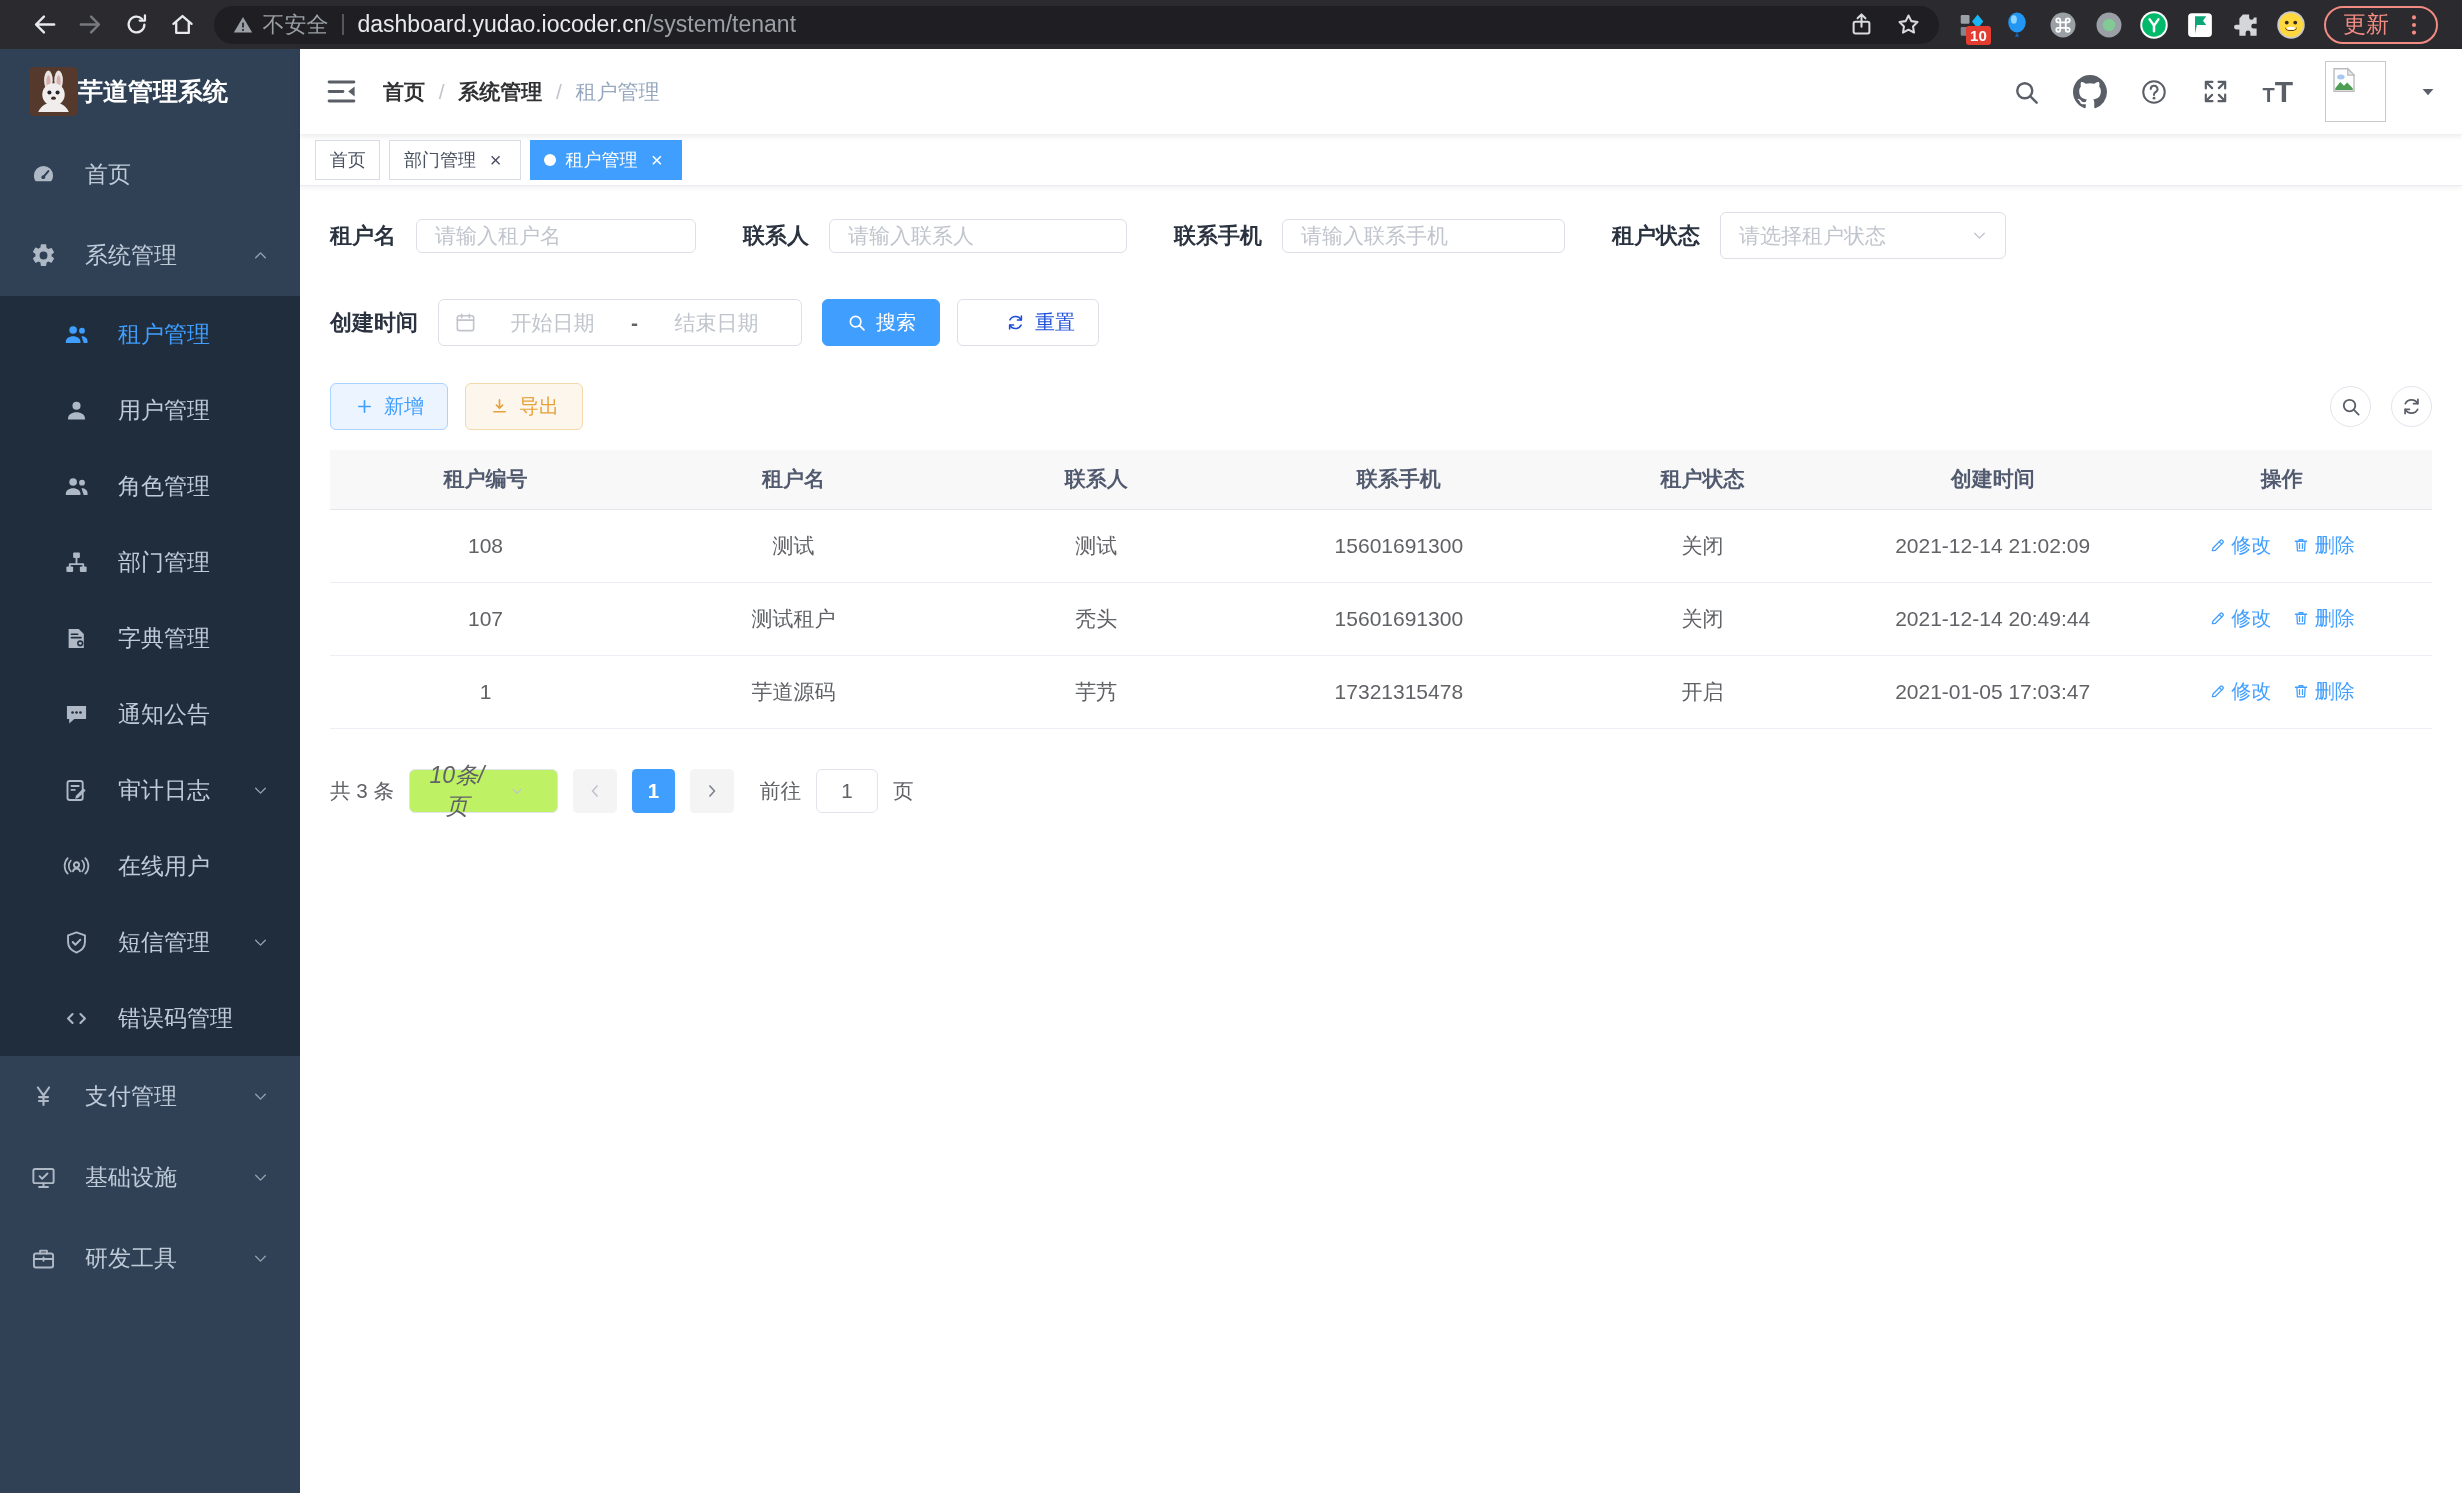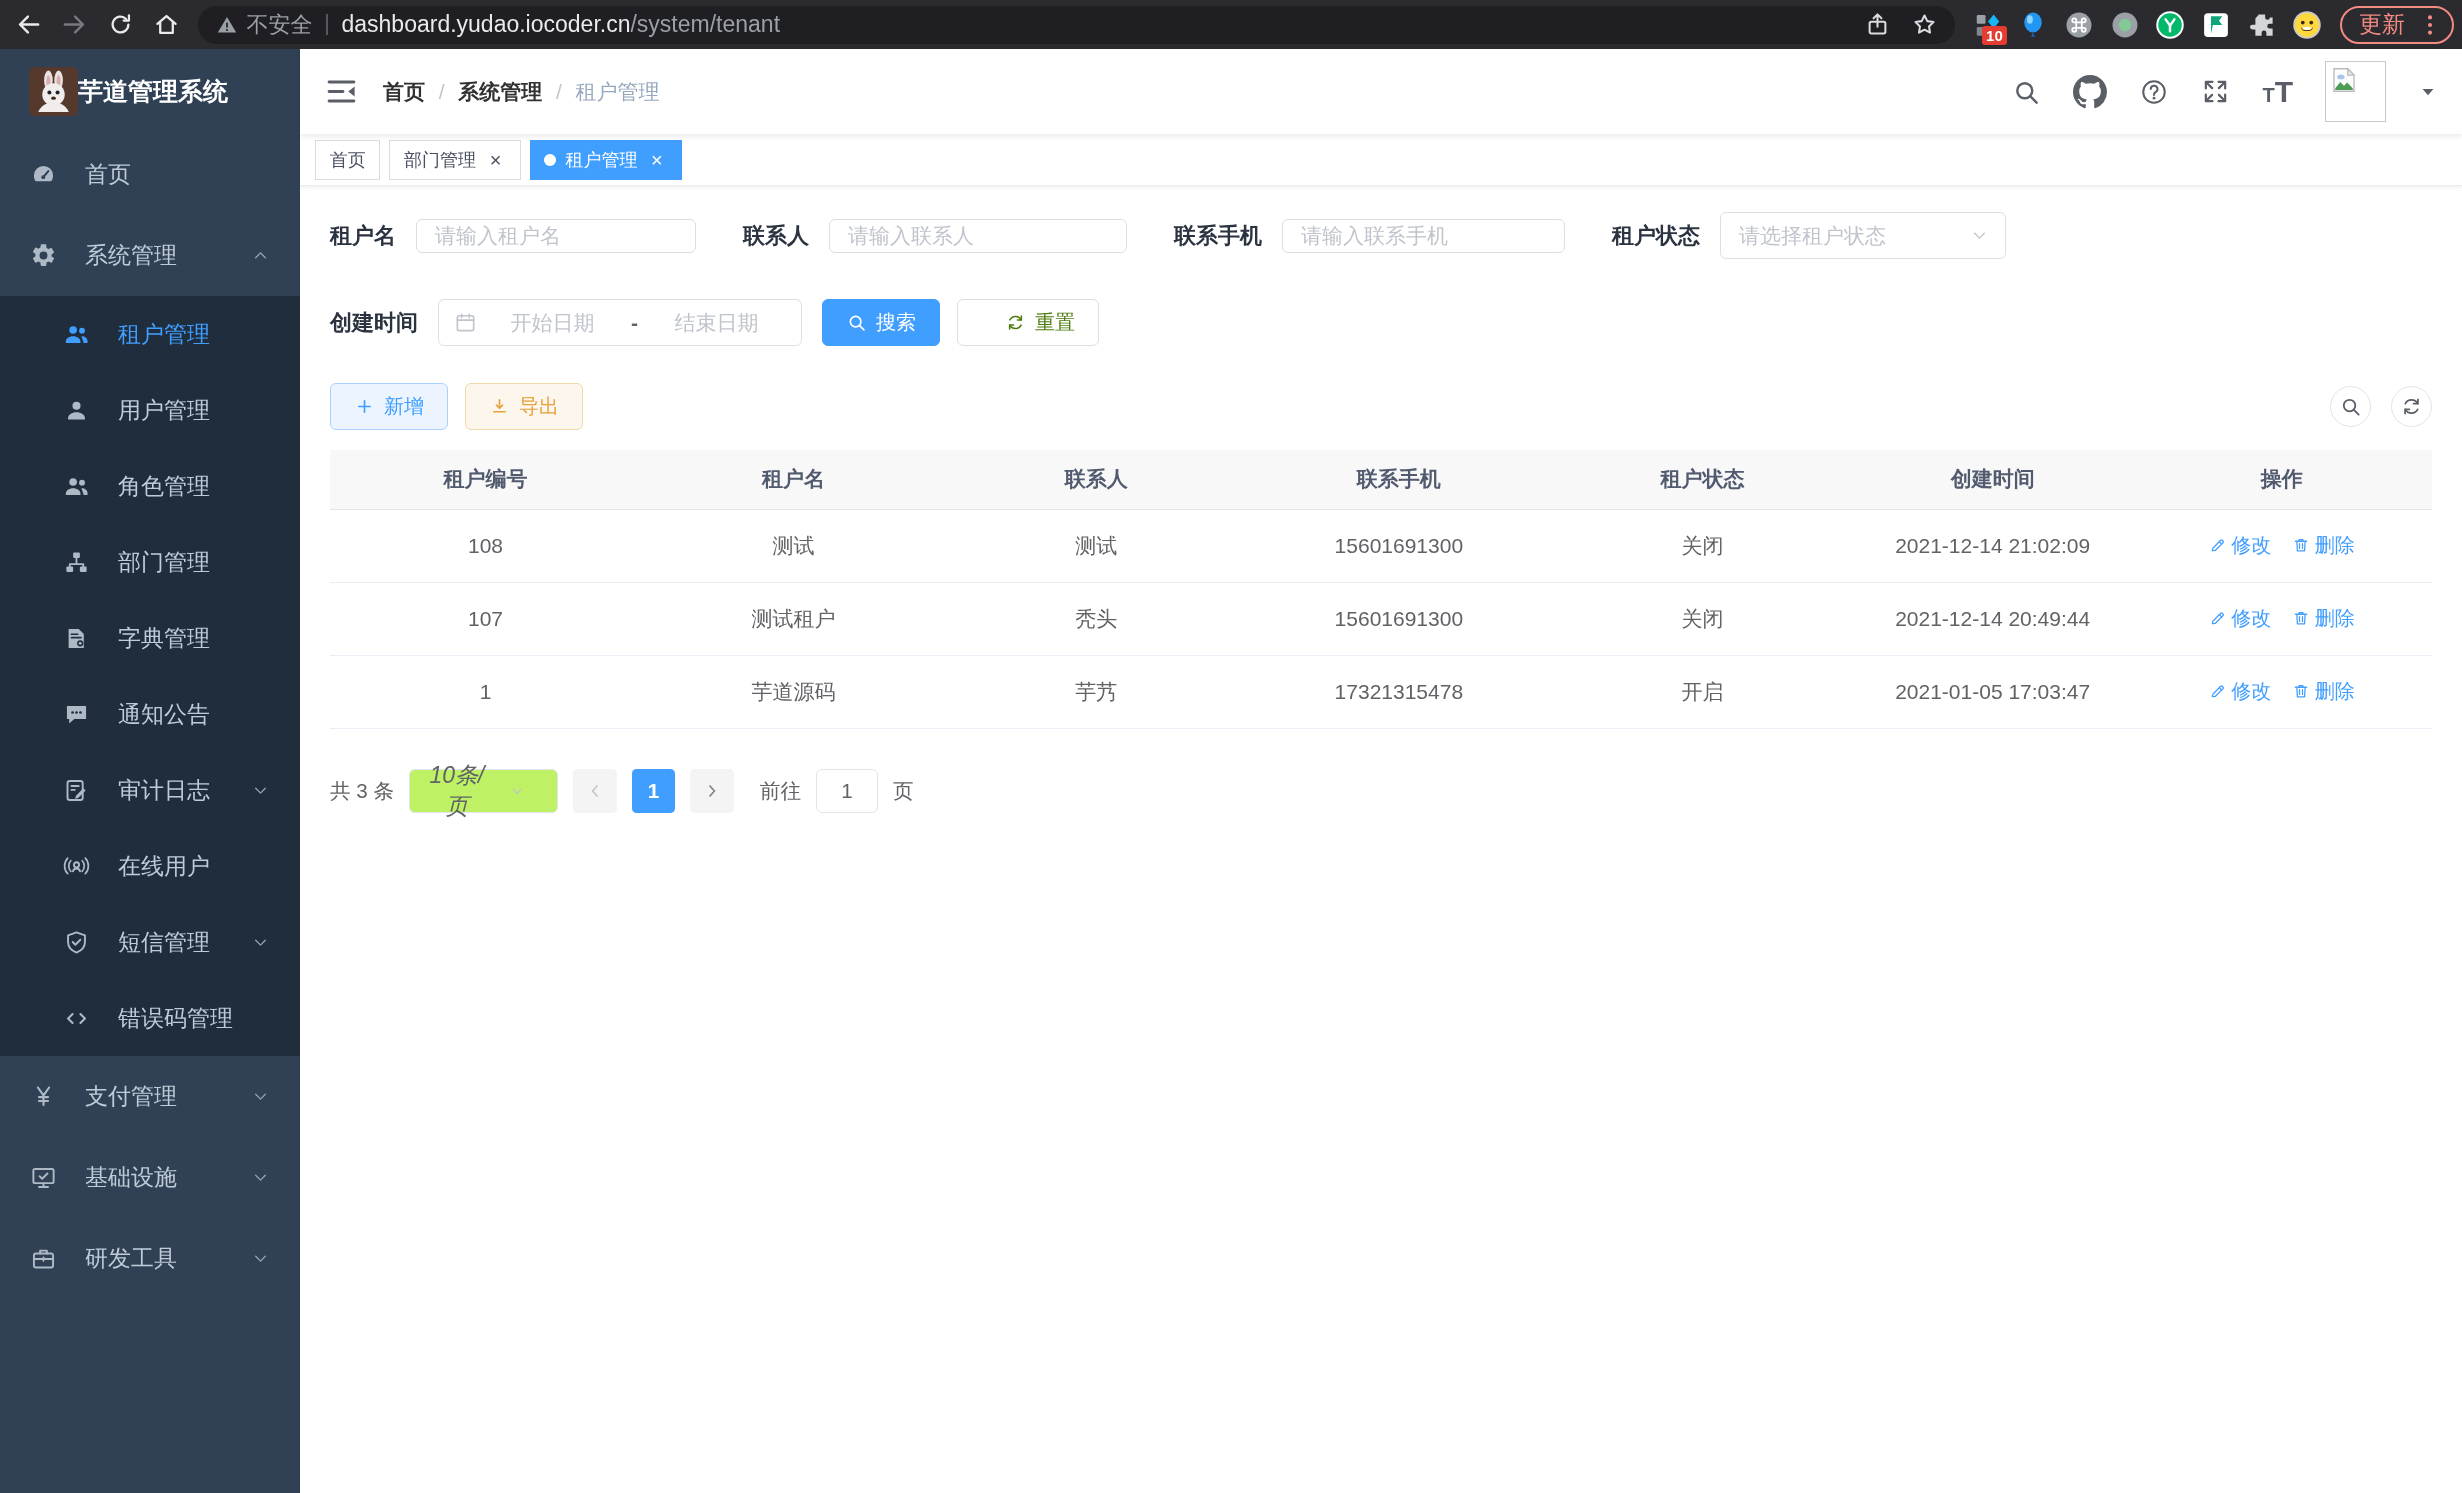--- a/index.html
+++ b/index.html
@@ -2,21 +2,21 @@
 <html style="font-size:12px"><head>
 <meta charset="utf-8">
 <style>
   * { margin:0; padding:0; box-sizing:border-box; }
   html,body { width:2462px; height:1494px; overflow:hidden; }
   body { font-family:"Liberation Sans","DejaVu Sans",sans-serif; background:#fff; font-size:21px; }
   .svgi { display:inline-flex; align-items:center; justify-content:center; flex:none; }
   .svgi svg { display:block; }
 
   
-  .browser-bar { height:49px; background:#2b2a2f; display:flex; align-items:center; padding:0 8px; gap:6px; }
+  .browser-bar { height:49px; background:#2b2a2f; display:flex; align-items:center; padding:0 24px; gap:6px; }
   .nav-btn { width:40px; height:40px; display:flex; align-items:center; justify-content:center; color:#e8eaed; border-radius:50%; }
   .nav-btn.disabled { color:#777a80; }
   .omnibox { flex:1; height:38px; background:#1f1e23; border-radius:20px; display:flex; align-items:center; padding:0 17px; margin:0 6px; min-width:0; }
   .omni-sec { display:flex; align-items:center; gap:7.6px; color:#9aa0a6; font-size:22px; }
   .omni-divider { width:1.5px; height:21px; background:#55575c; margin:0 13.7px; }
   .omni-url { font-size:23px; color:#e8eaed; white-space:nowrap; overflow:hidden; flex:1; }
   .omni-url .path { color:#9aa0a6; }
   .omni-actions { display:flex; align-items:center; gap:20px; color:#dadce0; }
   .ext-row { display:flex; align-items:center; gap:13.7px; margin:0 4.6px; }
   .ext { width:32px; height:32px; position:relative; display:flex; align-items:center; justify-content:center; }
@@ -69,21 +69,21 @@
   .el-input { height:34px; border:1.5px solid #dcdfe6; border-radius:6px; padding:0 18px; font-size:21px; color:#606266; background:#fff; outline:none; font-family:inherit; }
   .el-input::placeholder { color:#c0c4cc; }
   .w-tenant { width:280px; } .w-contact { width:298px; } .w-mobile { width:283px; }
   .el-select { width:286px; height:47px; border:1.5px solid #dcdfe6; border-radius:6px; display:flex; align-items:center; padding:0 15px 0 18px; color:#c0c4cc; font-size:21px; background:#fff; cursor:pointer; }
   .el-select .sel-text { flex:1; white-space:nowrap; overflow:hidden; }
   .daterange { width:364px; height:47px; border:1.5px solid #dcdfe6; border-radius:6px; display:flex; align-items:center; padding:0 15px; gap:6px; color:#c0c4cc; font-size:21px; background:#fff; cursor:pointer; }
   .daterange .d-ph { flex:1; text-align:center; white-space:nowrap; }
   .daterange .d-sep { color:#606266; padding:0 3px; font-weight:700; }
   .btn { height:47px; border-radius:6px; display:inline-flex; align-items:center; gap:9px; padding:0 23px; font-size:20px; cursor:pointer; border:1.5px solid transparent; white-space:nowrap; }
   .btn-primary { background:#409eff; border-color:#409eff; color:#fff; }
-  .btn-default { background:#fff; border-color:#dcdfe6; color:#4d7c0f;padding-left:47px; }
+  .btn-default { background:#fff; border-color:#dcdfe6; color:#1d4ed8;padding-left:47px; }
   .btn-plain-primary { background:#ecf5ff; border-color:#a9d2ff; color:#409eff; }
   .btn-plain-warning { background:#fdf6ec; border-color:#f3d9a9; color:#e6a23c; }
   .ml20 { margin-left:17px; }
 
   .toolbar-row { display:flex; align-items:center; margin-bottom:20px; }
   .right-tools { margin-left:auto; display:flex; align-items:center; gap:20px; }
   .circle-btn { width:41px; height:41px; border-radius:50%; border:1.5px solid #e1e4ea; background:#fff; color:#5a5e66; display:flex; align-items:center; justify-content:center; cursor:pointer; }
 
   table.grid { width:100%; border-collapse:collapse; table-layout:fixed; }
   .grid th { background:#f8f8f9; color:#515a6e; font-size:21px; font-weight:700; height:59px; border-bottom:1.5px solid #e3e6ea; text-align:center; }

